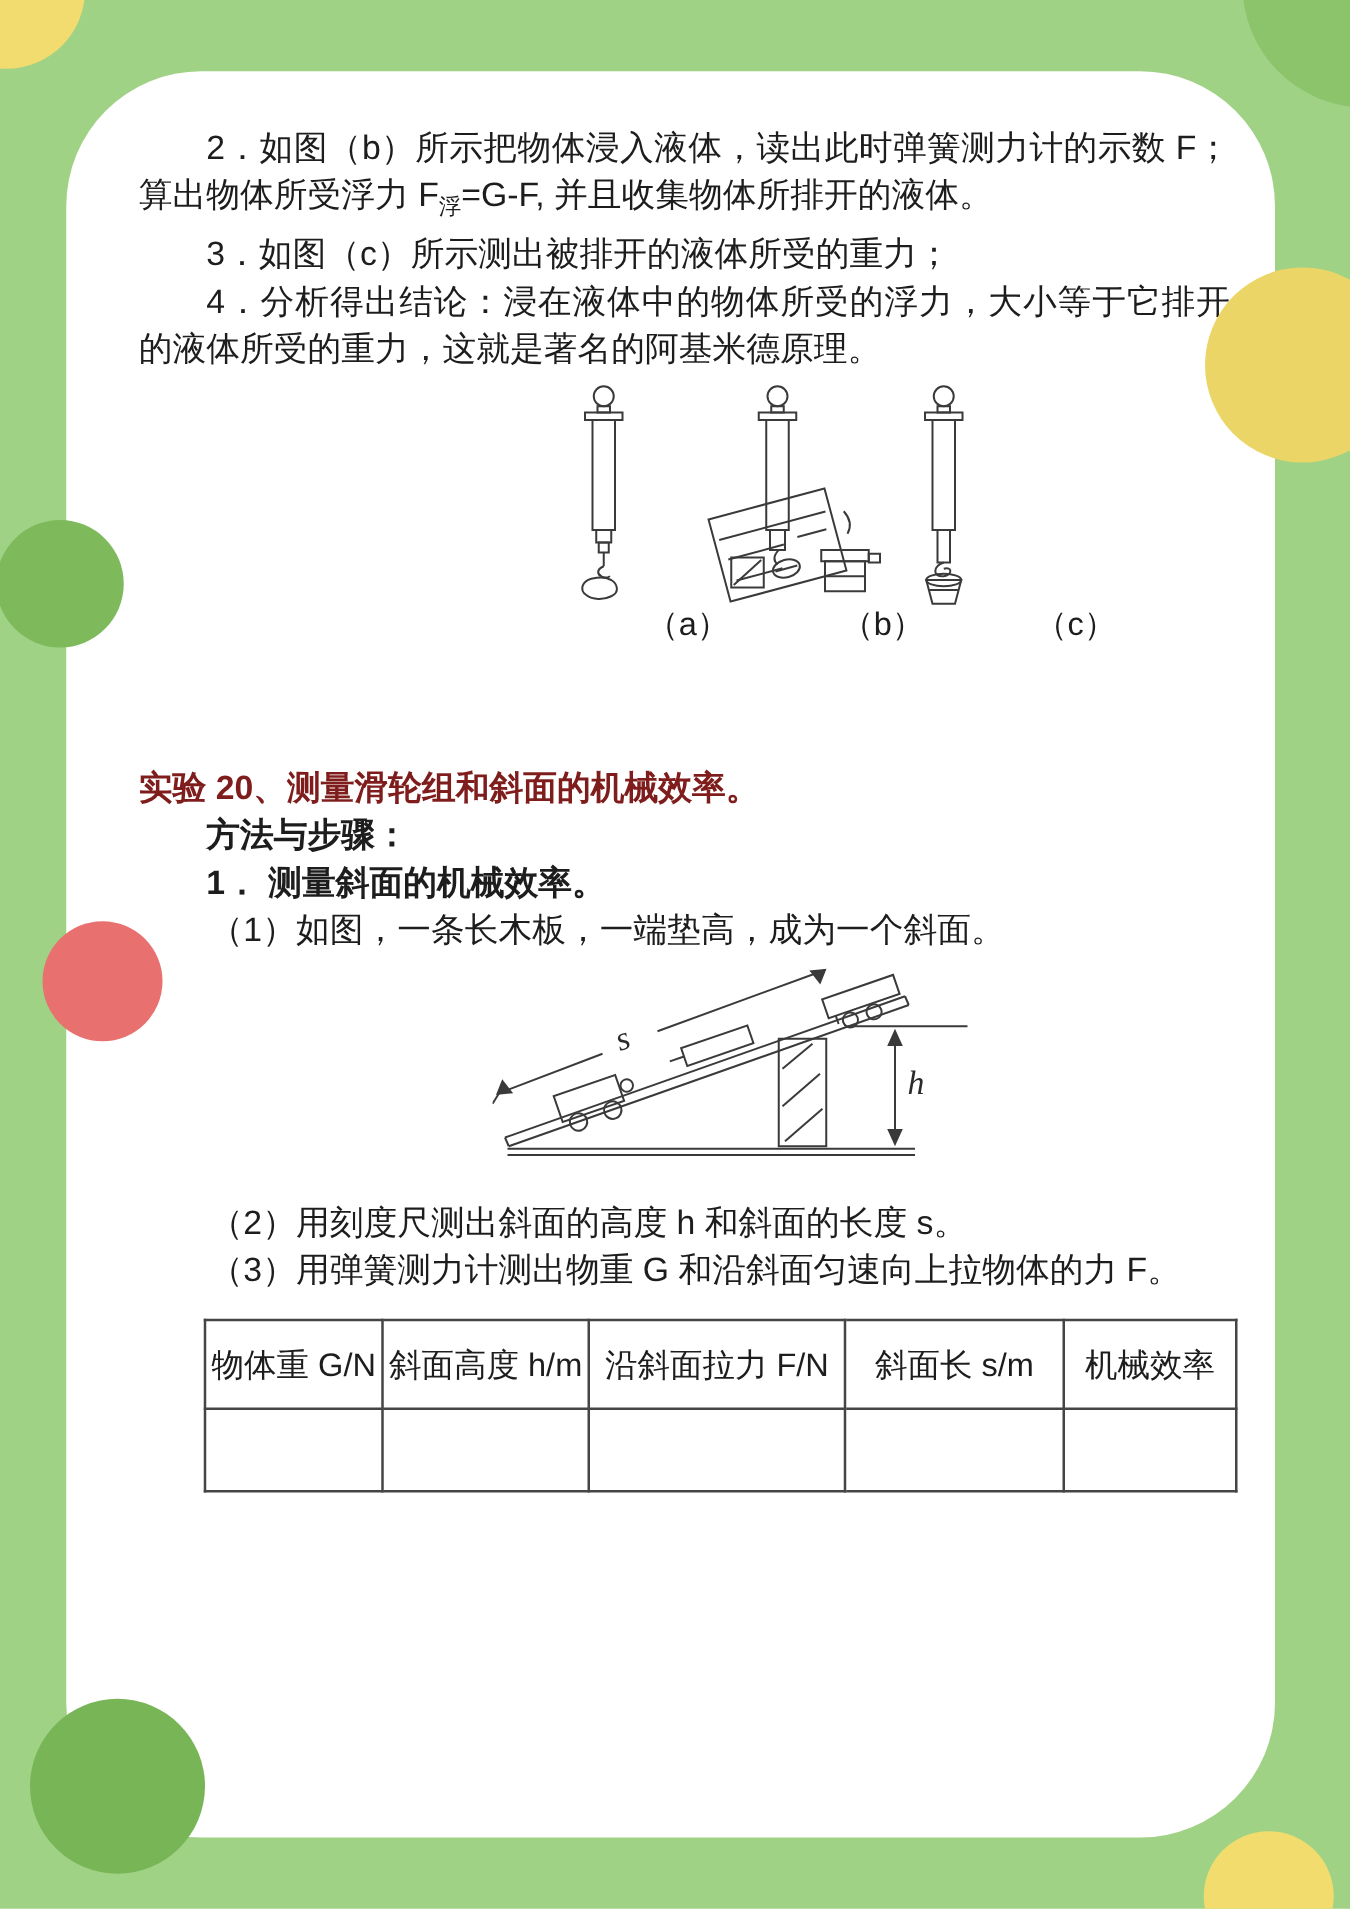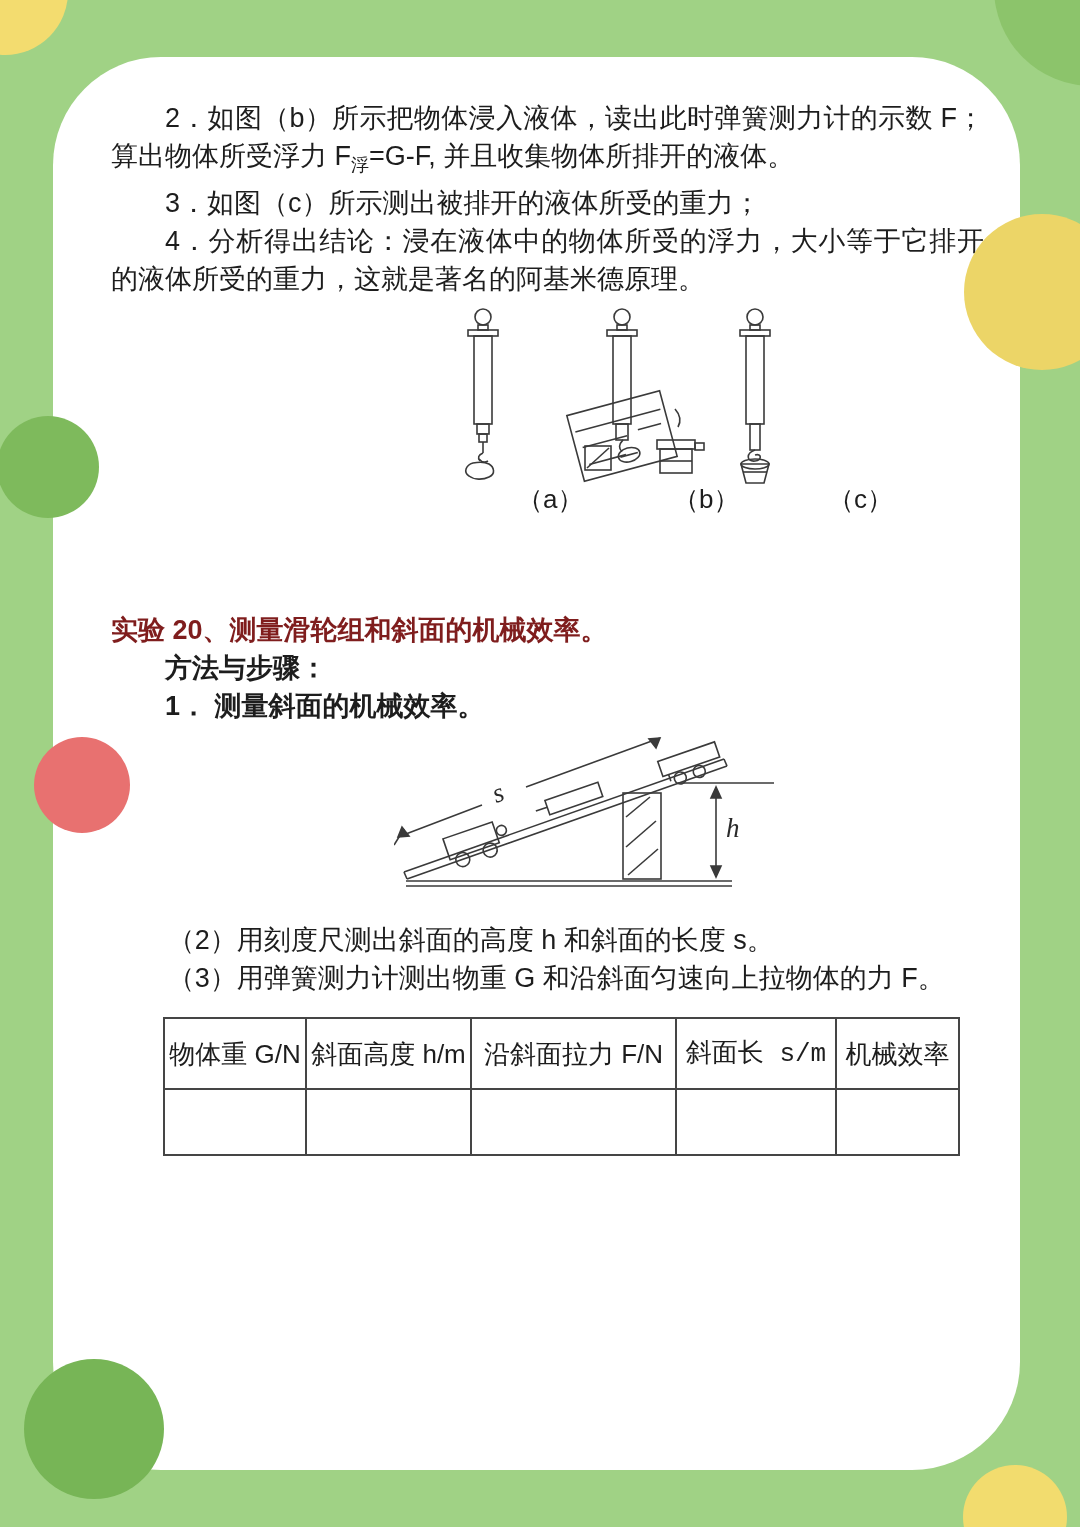--- a/index.html
+++ b/index.html
@@ -62,21 +62,21 @@
   table.data-table th, table.data-table td {
     border: 2px solid #454545;
     font-size: 26px;
     font-weight: normal;
     text-align: center;
     vertical-align: middle;
   }
   table.data-table th { height: 71px; }
   table.data-table td { height: 66px; }
   .col1 { width: 142px; } .col2 { width: 165px; } .col3 { width: 205px; }
-  .col4 { width: 160px; font-family: Liberation Mono, monospace; } .col5 { width: 123px; }
+  .col4 { width: 175px; } .col5 { width: 138px; }
 
   .sketch { stroke: #3a3a3a; stroke-width: 1.6; fill: none; }
   .dim-label { font-family: "Liberation Serif", "DejaVu Serif", serif; font-style: italic; font-size: 27px; fill: #2a2a2a; stroke: none; }
 </style>
 </head>
 <body>
 
 <div class="circle c-yellow-tl"></div>
 <div class="circle c-green-tr"></div>
 <div class="circle c-yellow-r"></div>
@@ -151,20 +151,21 @@
 
     <div class="figure-labels">
       <span class="lbl-a">（a）</span>
       <span class="lbl-b">（b）</span>
       <span class="lbl-c">（c）</span>
     </div>
 
     <p class="exp-heading">实验 20、测量滑轮组和斜面的机械效率。</p>
     <p class="methods-heading">方法与步骤：</p>
     <p class="step1-heading">1．  测量斜面的机械效率。</p>
+    <p class="sub-step">（1）如图，一条长木板，一端垫高，成为一个斜面。</p>
 
     <div class="figure-incline">
       <svg width="400" height="175" viewBox="0 0 400 175">
         <g class="sketch">
 
           <line x1="12" y1="156" x2="338" y2="156"></line>
           <line x1="12" y1="161" x2="338" y2="161"></line>
 
           <line x1="10" y1="147" x2="330" y2="34"></line>
           <line x1="13" y1="154" x2="333" y2="41"></line>

